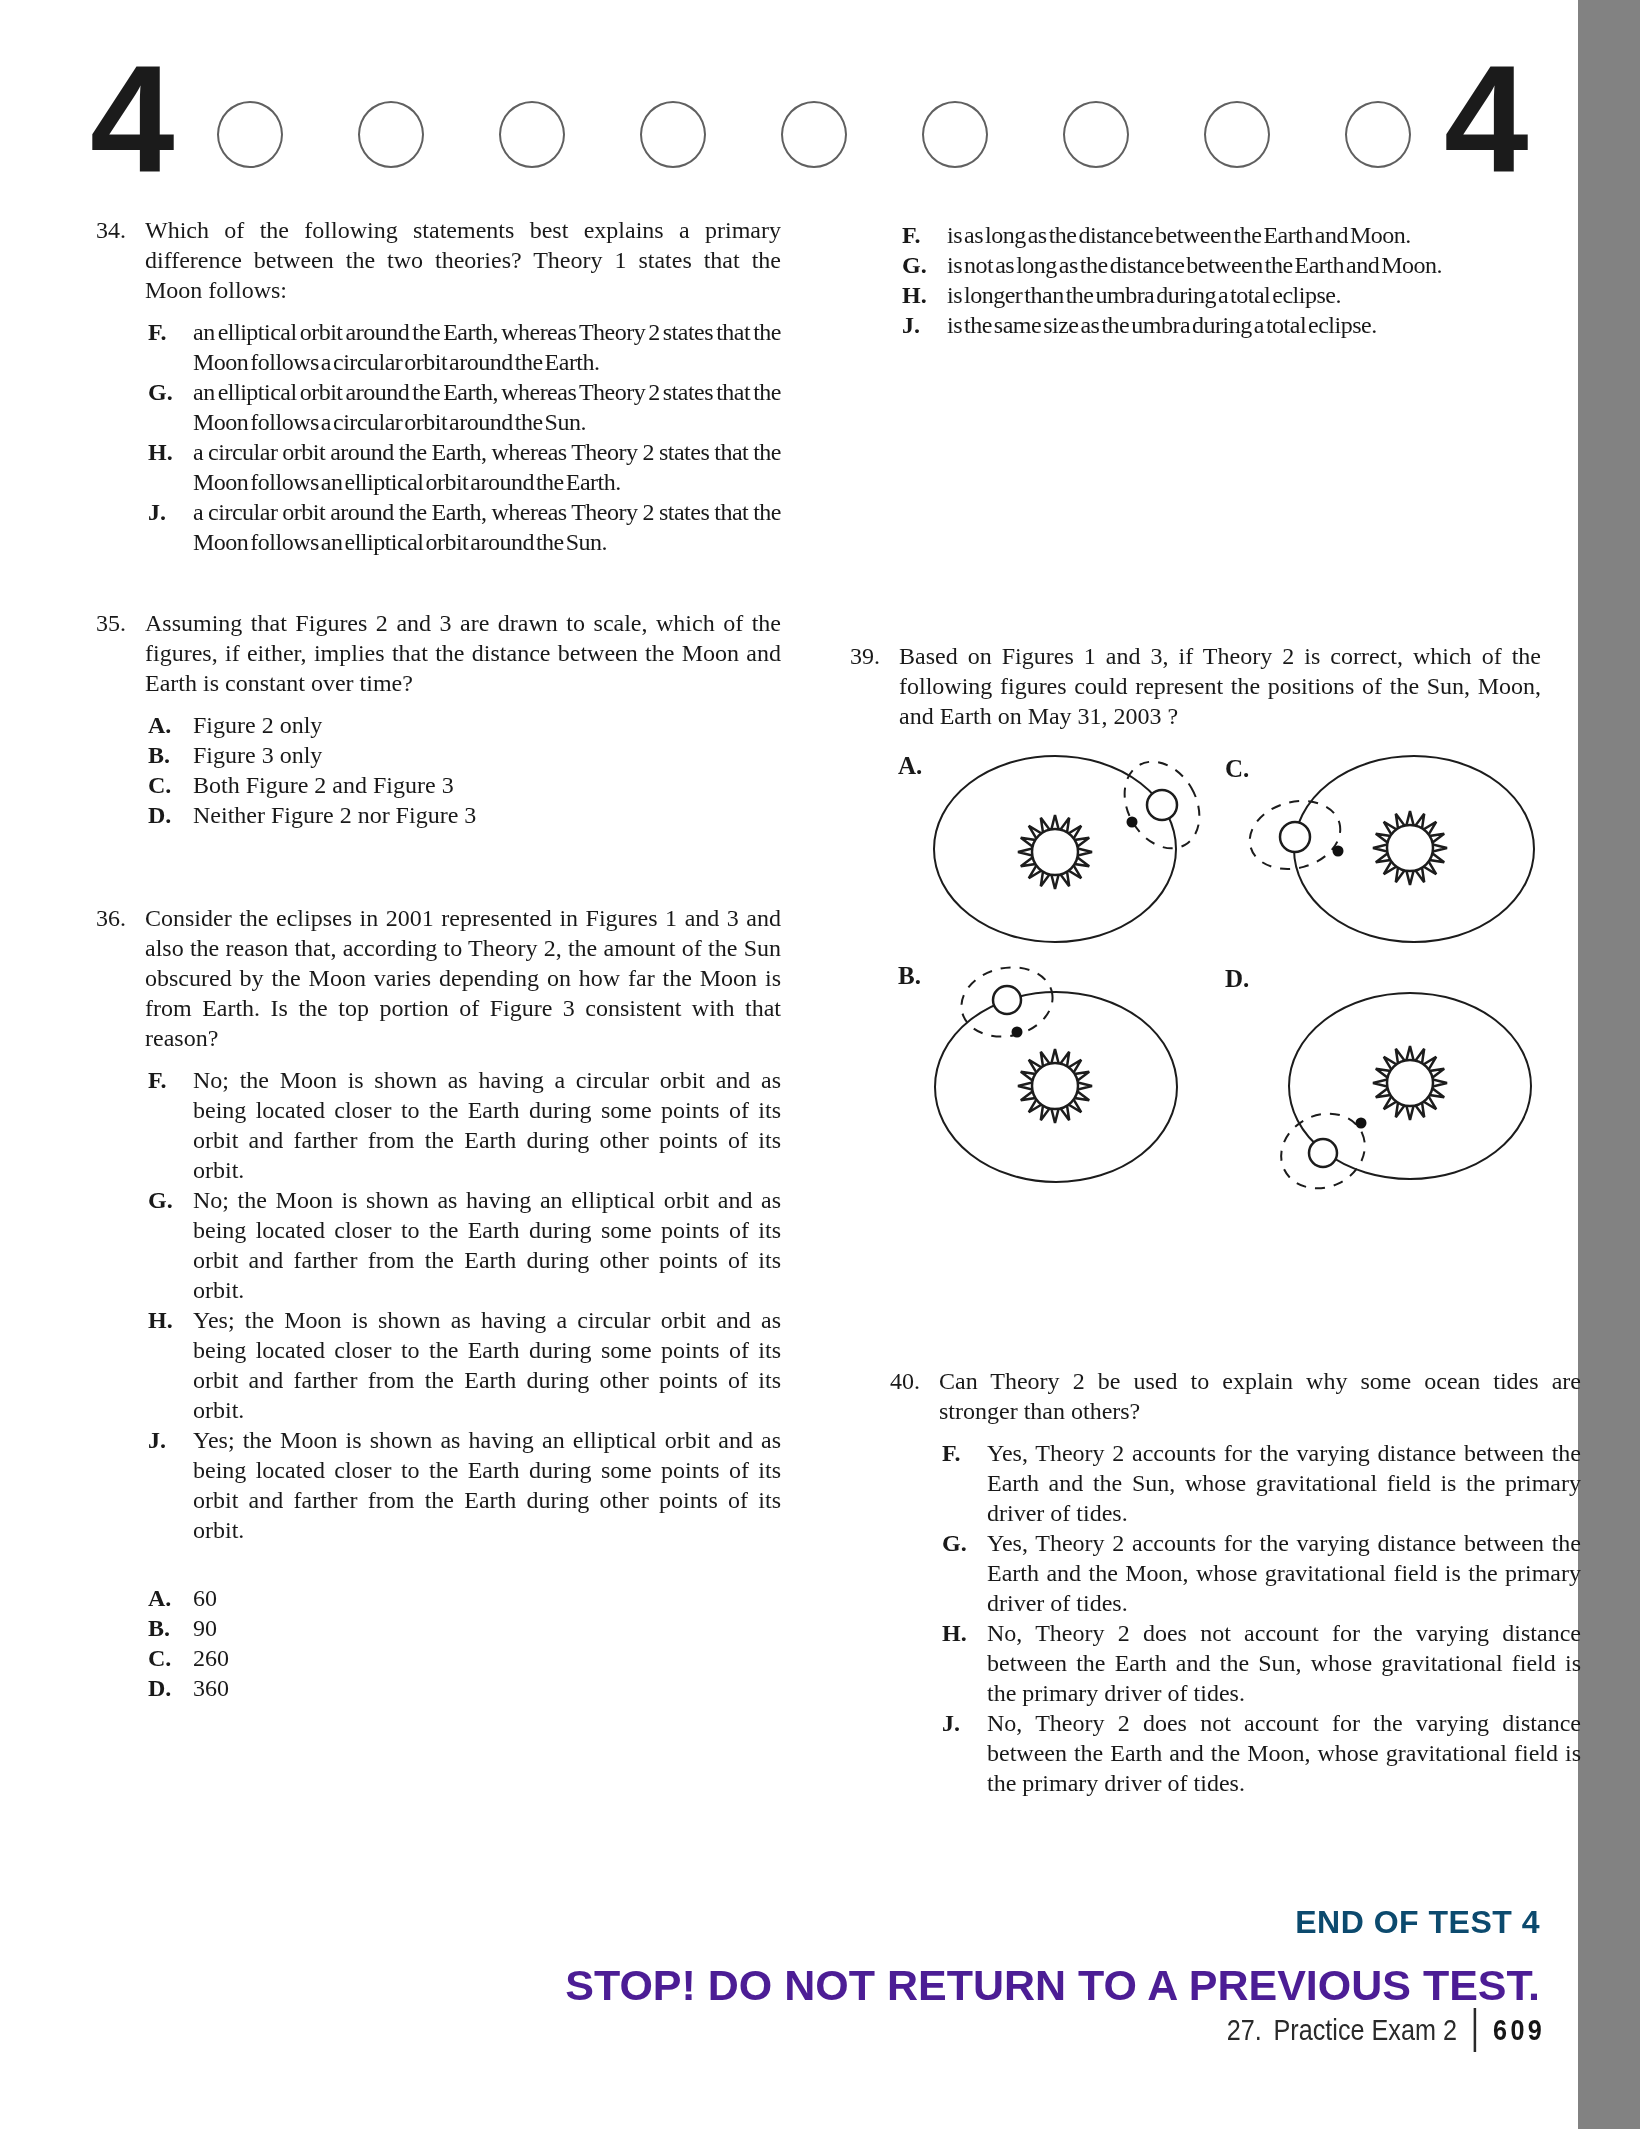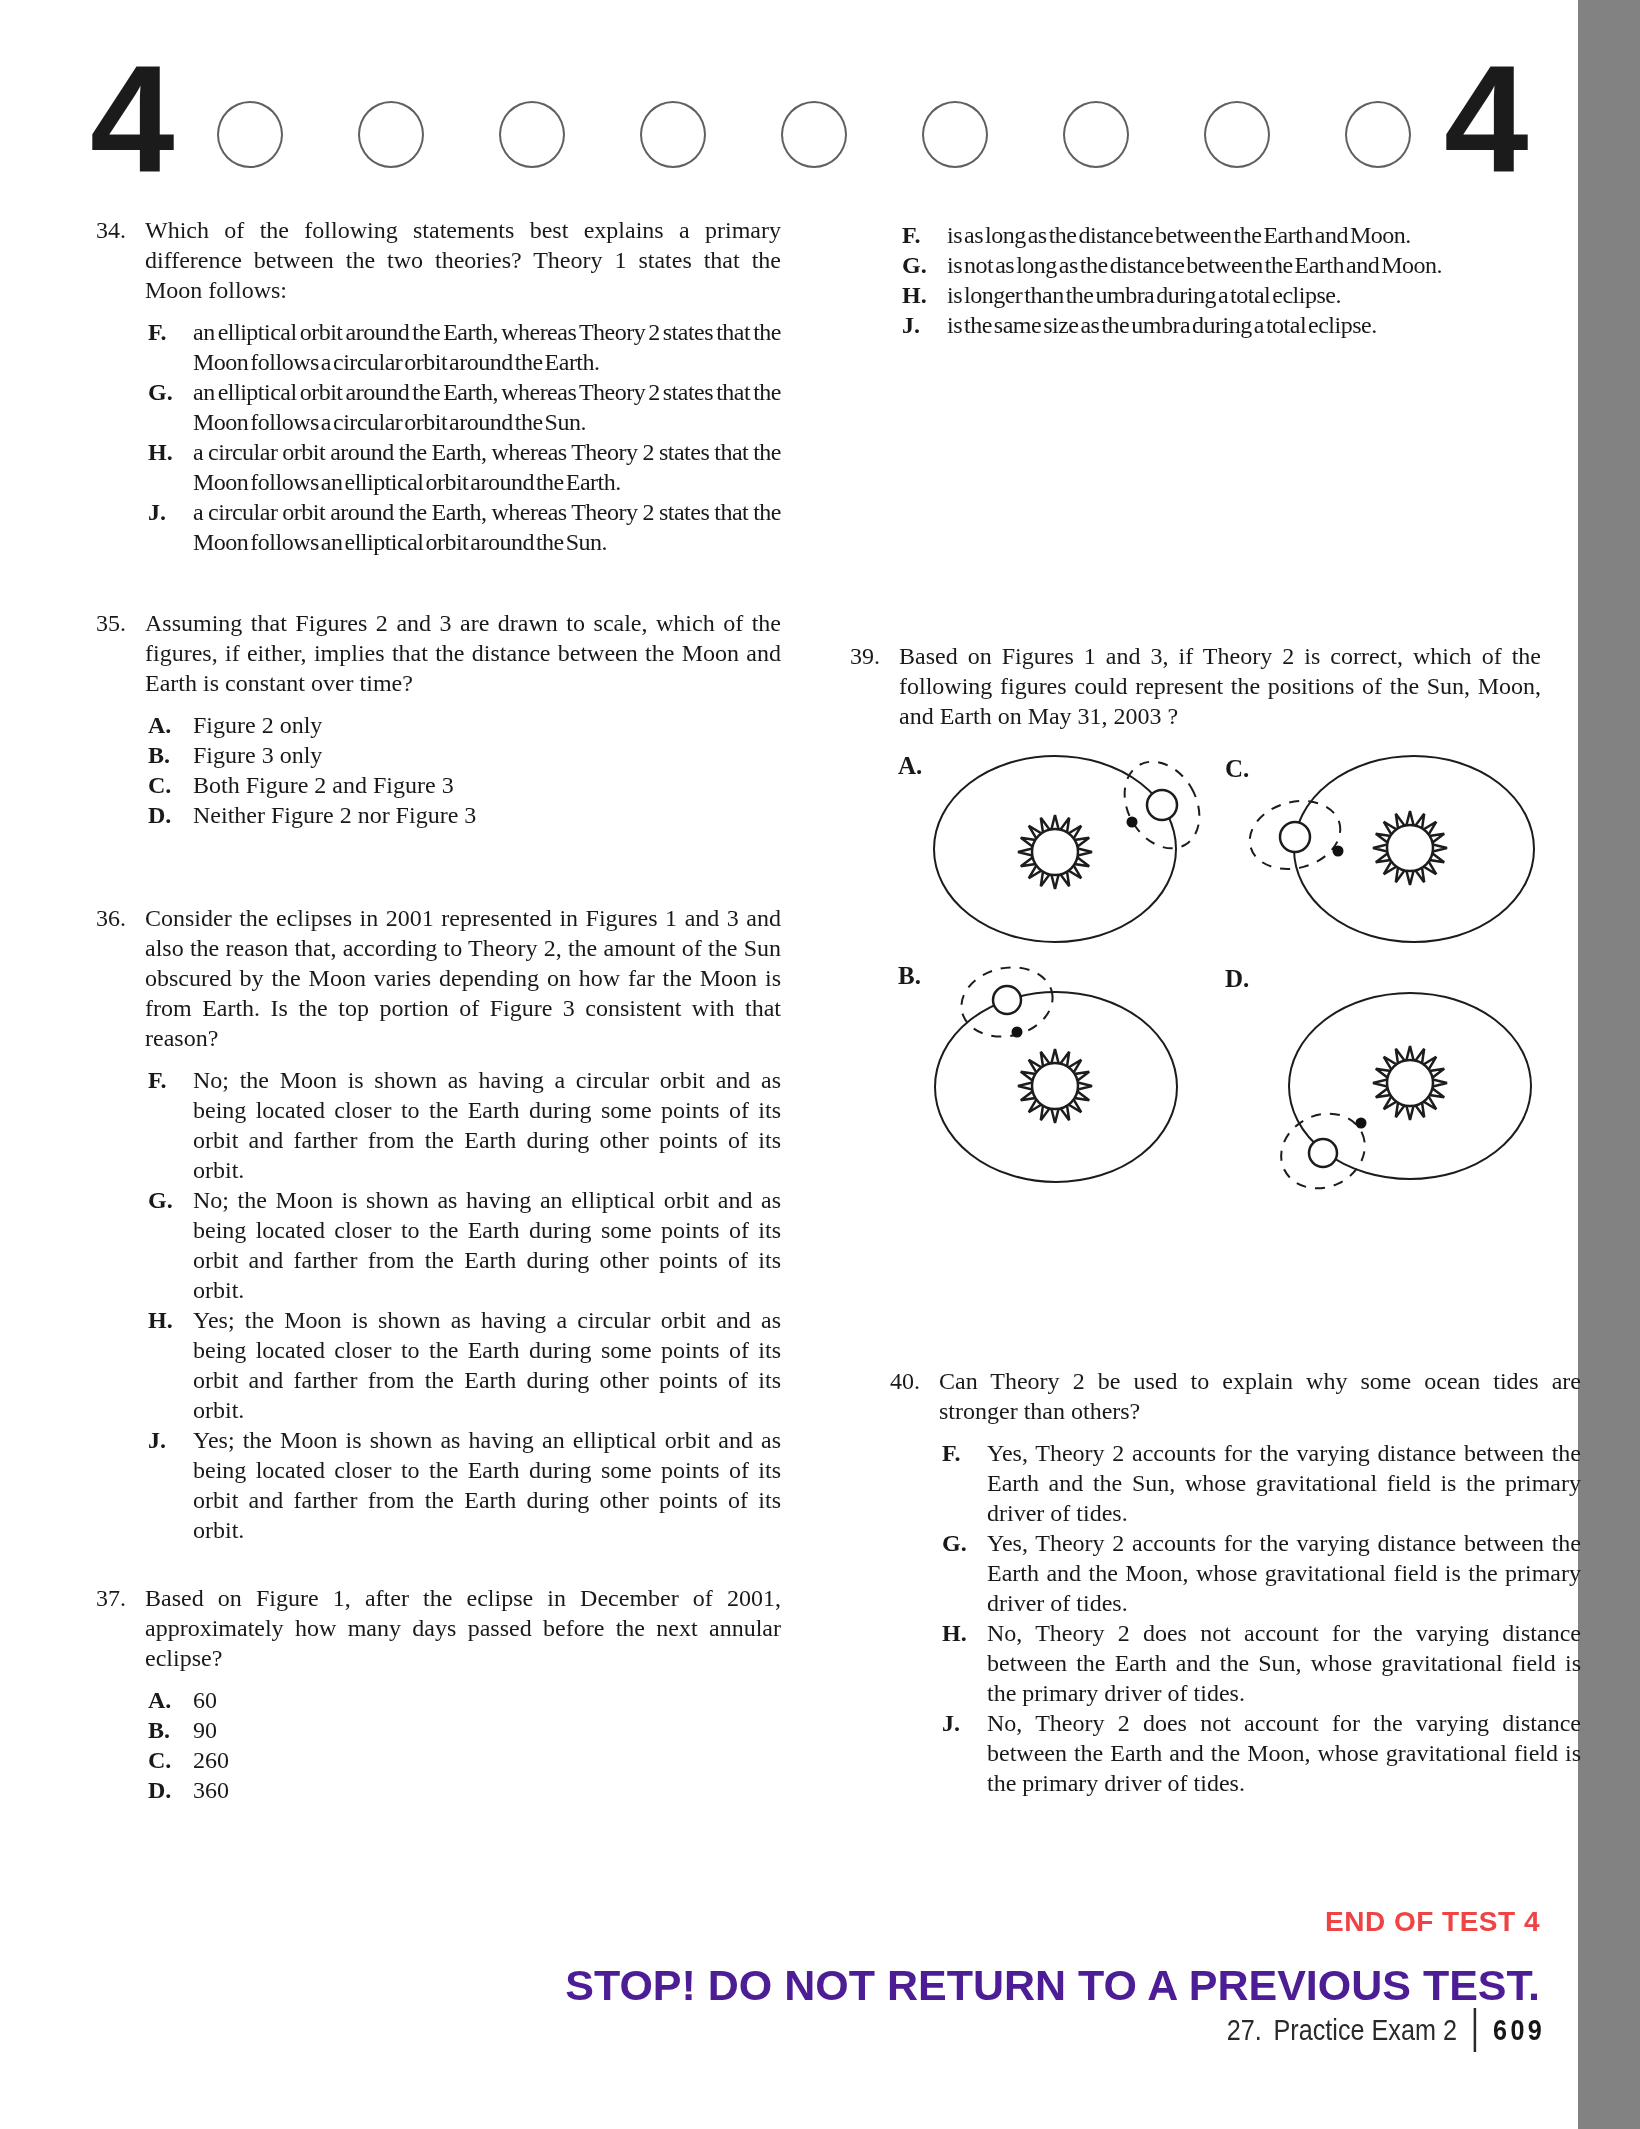--- a/index.html
+++ b/index.html
@@ -46,22 +46,22 @@
   .oval { flex: 0 0 40px; text-align: left; }
   .tight { letter-spacing: -0.5px; word-spacing: -3.5px; }
   .figlabel {
     position: absolute;
     font-size: 25px; font-weight: bold; line-height: 28px;
   }
   .figsvg { position: absolute; }
   .banner1 {
     position: absolute; right: 100px; top: 1903px;
     font-family: "Liberation Sans", sans-serif;
-    font-weight: bold; font-size: 28px; line-height: 38px;
-    color: #ef4444; letter-spacing: 0.5px; white-space: nowrap;
+    font-weight: bold; font-size: 32px; line-height: 38px;
+    color: #0c4a6e; letter-spacing: 0.5px; white-space: nowrap;
   }
   .banner2 {
     position: absolute; right: 100px; top: 1960px;
     font-family: "Liberation Sans", sans-serif;
     font-weight: bold; font-size: 43px; line-height: 50px;
     color: #4c1d95; white-space: nowrap;
   }
   .footer {
     position: absolute; right: 95px; top: 2008px;
     display: flex; align-items: center;
@@ -160,24 +160,20 @@
     <span class="olet">H.</span>
     <div class="otext">Yes; the Moon is shown as having a circular orbit and as being located closer to the Earth during some points of its orbit and farther from the Earth during other points of its orbit.</div>
   </div>
   <div class="opt">
     <span class="olet">J.</span>
     <div class="otext">Yes; the Moon is shown as having an elliptical orbit and as being located closer to the Earth during some points of its orbit and farther from the Earth during other points of its orbit.</div>
   </div>
 </div>
 
 <div class="q" style="left:96px; top:1583px; width:685px;">
-  <div class="stem-row">
-    <span class="qnum">37.</span>
-    <div class="qtext">Based on Figure 1, after the eclipse in December of 2001, approximately how many days passed before the next annular eclipse?</div>
-  </div>
   <div class="opt">
     <span class="olet">A.</span>
     <div class="oval">60</div>
   </div>
   <div class="opt">
     <span class="olet">B.</span>
     <div class="oval">90</div>
   </div>
   <div class="opt">
     <span class="olet">C.</span>

